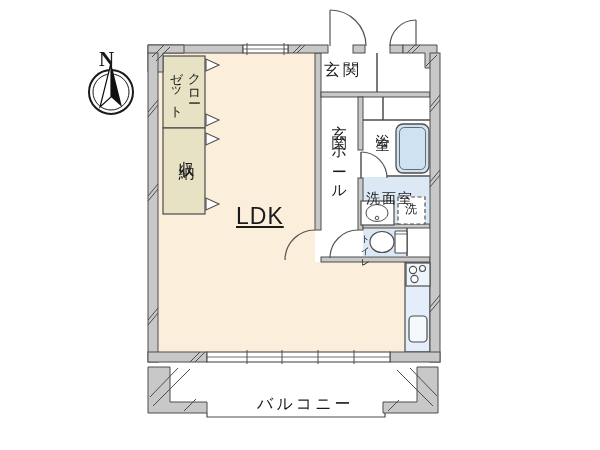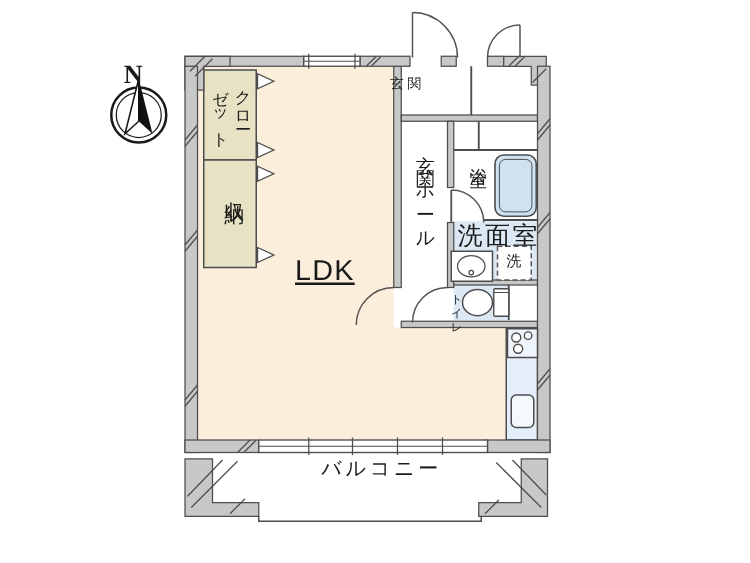--- a/index.html
+++ b/index.html
@@ -5,27 +5,27 @@
   html,body{margin:0;padding:0;background:#fff;}
   #stage{position:relative;width:600px;height:450px;background:#fff;overflow:hidden;
          font-family:"Liberation Sans", sans-serif;}
   #plan-svg{position:absolute;left:0;top:0;}
   .lbl{position:absolute;color:#1a1a1a;white-space:nowrap;line-height:1.15;}
   .vert{writing-mode:vertical-rl;text-orientation:upright;white-space:normal;}
   .lbl-n{left:99px;top:47px;font-size:21px;font-weight:bold;font-family:"Liberation Serif",serif;}
   .lbl-closet{left:167px;top:63px;height:52px;width:36px;font-size:13px;line-height:18px;letter-spacing:2px;}
   .lbl-storage{left:177px;top:148px;font-size:16px;letter-spacing:4px;}
   .lbl-ldk{left:236px;top:203px;font-size:23px;letter-spacing:1px;text-decoration:underline;}
-  .lbl-genkan{left:312px;top:61px;font-size:11px;letter-spacing:3px;}
+  .lbl-genkan{left:324px;top:61px;font-size:16px;letter-spacing:3px;}
   .lbl-hall{left:331px;top:113px;font-size:15px;letter-spacing:11px;}
   .lbl-bath{left:375px;top:123px;font-size:14px;letter-spacing:3px;}
-  .lbl-wash{left:366px;top:178px;font-size:20px;letter-spacing:2px;}
+  .lbl-wash{left:366px;top:190px;font-size:14px;letter-spacing:2px;}
   .lbl-laundry{left:405px;top:203px;font-size:12px;}
   .lbl-toilet{left:360px;top:229px;font-size:9px;letter-spacing:1px;}
-  .lbl-balcony{left:257px;top:367px;font-size:16px;letter-spacing:3px;}
+  .lbl-balcony{left:257px;top:395px;font-size:16px;letter-spacing:3px;}
 </style>
 </head>
 <body>
 
 <div id="stage">
 
 <svg id="plan-svg" width="600" height="450" viewBox="0 0 600 450">
 
   <path d="M158,53 L315,53 L315,262 L405,262 L405,352 L158,352 Z" fill="#fbeedb"></path>
   <rect x="363" y="177" width="67" height="47" fill="#dce9f5"></rect>

